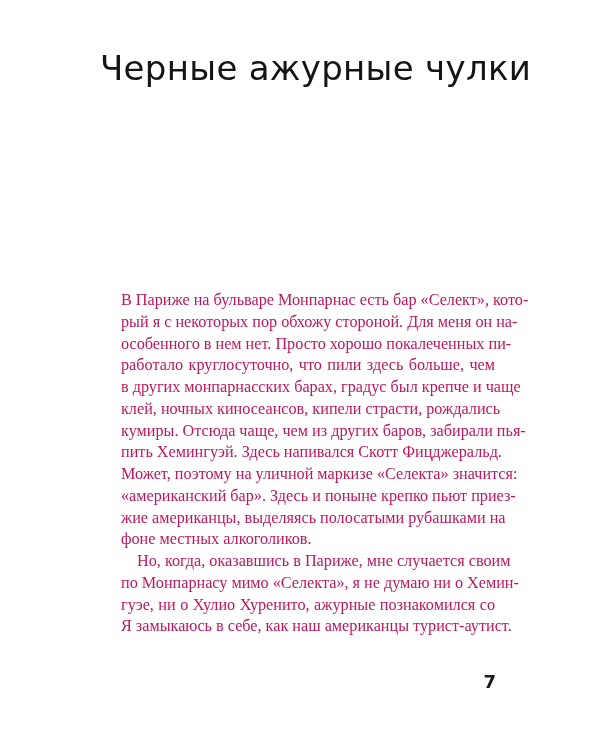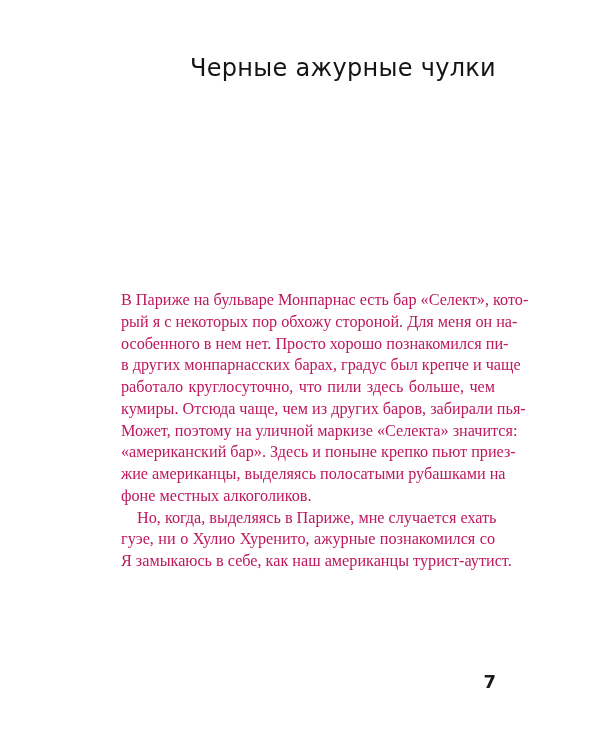--- a/index.html
+++ b/index.html
@@ -20,21 +20,21 @@
       width: 600px; height: 750px;
       background: #ffffff;
     }
     .chapter-title {
       position: absolute;
       top: 44px;
       left: 100px;
       width: 396px;
       text-align: right;
       font-family: "DejaVu Sans", sans-serif;
-      font-size: 24px;
+      font-size: 34px;
       font-weight: normal;
       letter-spacing: 0.3px;
       color: #141414;
       margin: 0;
       line-height: 48px;
       white-space: nowrap;
     }
     .body-text {
       position: absolute;
       top: 290px;
@@ -75,31 +75,34 @@
 <body>
 
 <div class="page">
 
   <h1 class="chapter-title">Черные ажурные чулки</h1>
 
   <div class="body-text">
     <div class="paragraph">
       <span class="line">В Париже на бульваре Монпарнас есть бар «Селект», кото-</span>
       <span class="line">рый я с некоторых пор обхожу стороной. Для меня он на-</span>
-      <span class="line">особенного в нем нет. Просто хорошо познакомился пи-</span>
+      <span class="line">особенного в нем нет. Просто хорошо покалеченных пи-</span>
+      <span class="line">работало круглосуточно, что пили здесь больше, чем</span>
       <span class="line">в других монпарнасских барах, градус был крепче и чаще</span>
-      <span class="line">работало круглосуточно, что пили здесь больше, чем</span>
+      <span class="line">клей, ночных киносеансов, кипели страсти, рождались</span>
       <span class="line">кумиры. Отсюда чаще, чем из других баров, забирали пья-</span>
+      <span class="line">пить Хемингуэй. Здесь напивался Скотт Фицджеральд.</span>
       <span class="line">Может, поэтому на уличной маркизе «Селекта» значится:</span>
       <span class="line">«американский бар». Здесь и поныне крепко пьют приез-</span>
       <span class="line">жие американцы, выделяясь полосатыми рубашками на</span>
       <span class="line last">фоне местных алкоголиков.</span>
     </div>
     <div class="paragraph">
-      <span class="line indent">Но, когда, выделяясь в Париже, мне случается ехать</span>
+      <span class="line indent">Но, когда, оказавшись в Париже, мне случается своим</span>
+      <span class="line">по Монпарнасу мимо «Селекта», я не думаю ни о Хемин-</span>
       <span class="line">гуэе, ни о Хулио Хуренито, ажурные познакомился со</span>
       <span class="line">Я замыкаюсь в себе, как наш американцы турист-аутист.</span>
     </div>
   </div>
 
   <div class="page-number">7</div>
 
 </div>
 
 </body></html>

